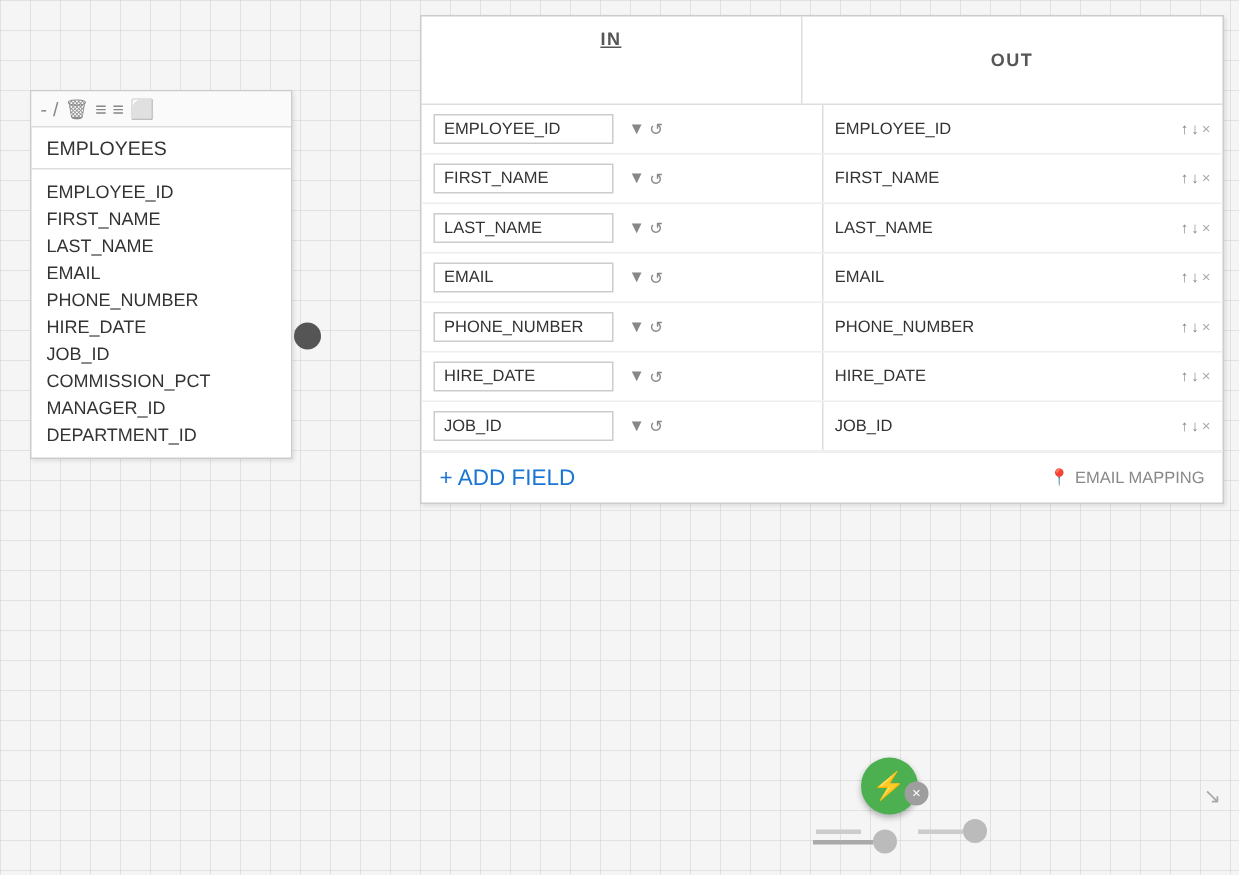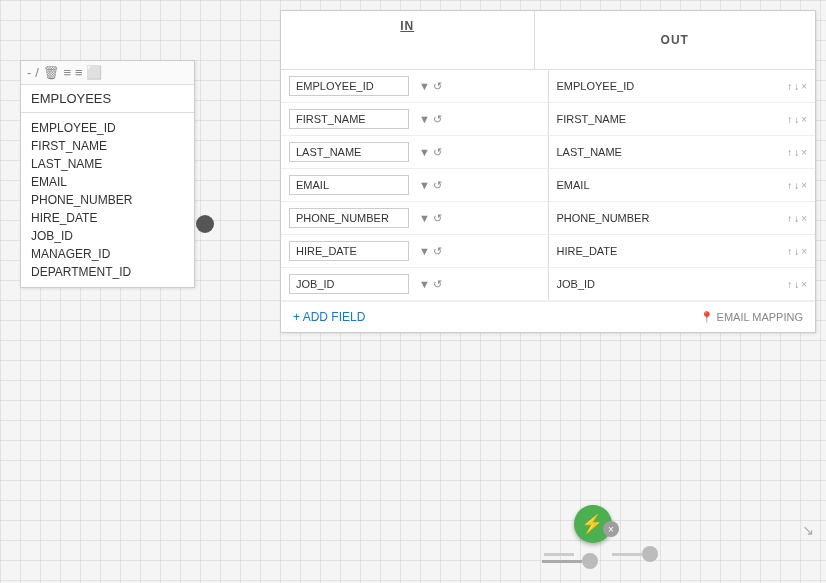--- a/index.html
+++ b/index.html
@@ -209,21 +209,21 @@
     }
 
     .mapping-footer {
       display: flex;
       align-items: center;
       padding: 8px 12px;
       border-top: 1px solid #eee;
     }
 
     .add-field-btn {
-      font-size: 12px;
+      font-size: 15px;
       color: #1976d2;
       cursor: pointer;
       display: flex;
       align-items: center;
       gap: 3px;
     }
 
     .auto-mapping-btn {
       margin-left: auto;
       font-size: 11px;
@@ -317,20 +317,21 @@
     </div>
     <div class="employees-card-title">EMPLOYEES</div>
     <div class="employees-card-fields">
     <div>EMPLOYEE_ID</div>
         <div>FIRST_NAME</div>
         <div>LAST_NAME</div>
         <div>EMAIL</div>
         <div>PHONE_NUMBER</div>
         <div>HIRE_DATE</div>
         <div>JOB_ID</div>
+        <div>COMMISSION_PCT</div>
         <div>MANAGER_ID</div>
         <div>DEPARTMENT_ID</div>
       </div>
   </div>
 
   <div class="connector-dot"></div>
 
   <div class="mapping-panel">
     <div class="mapping-header">
       <div class="mapping-header-in">IN</div>

